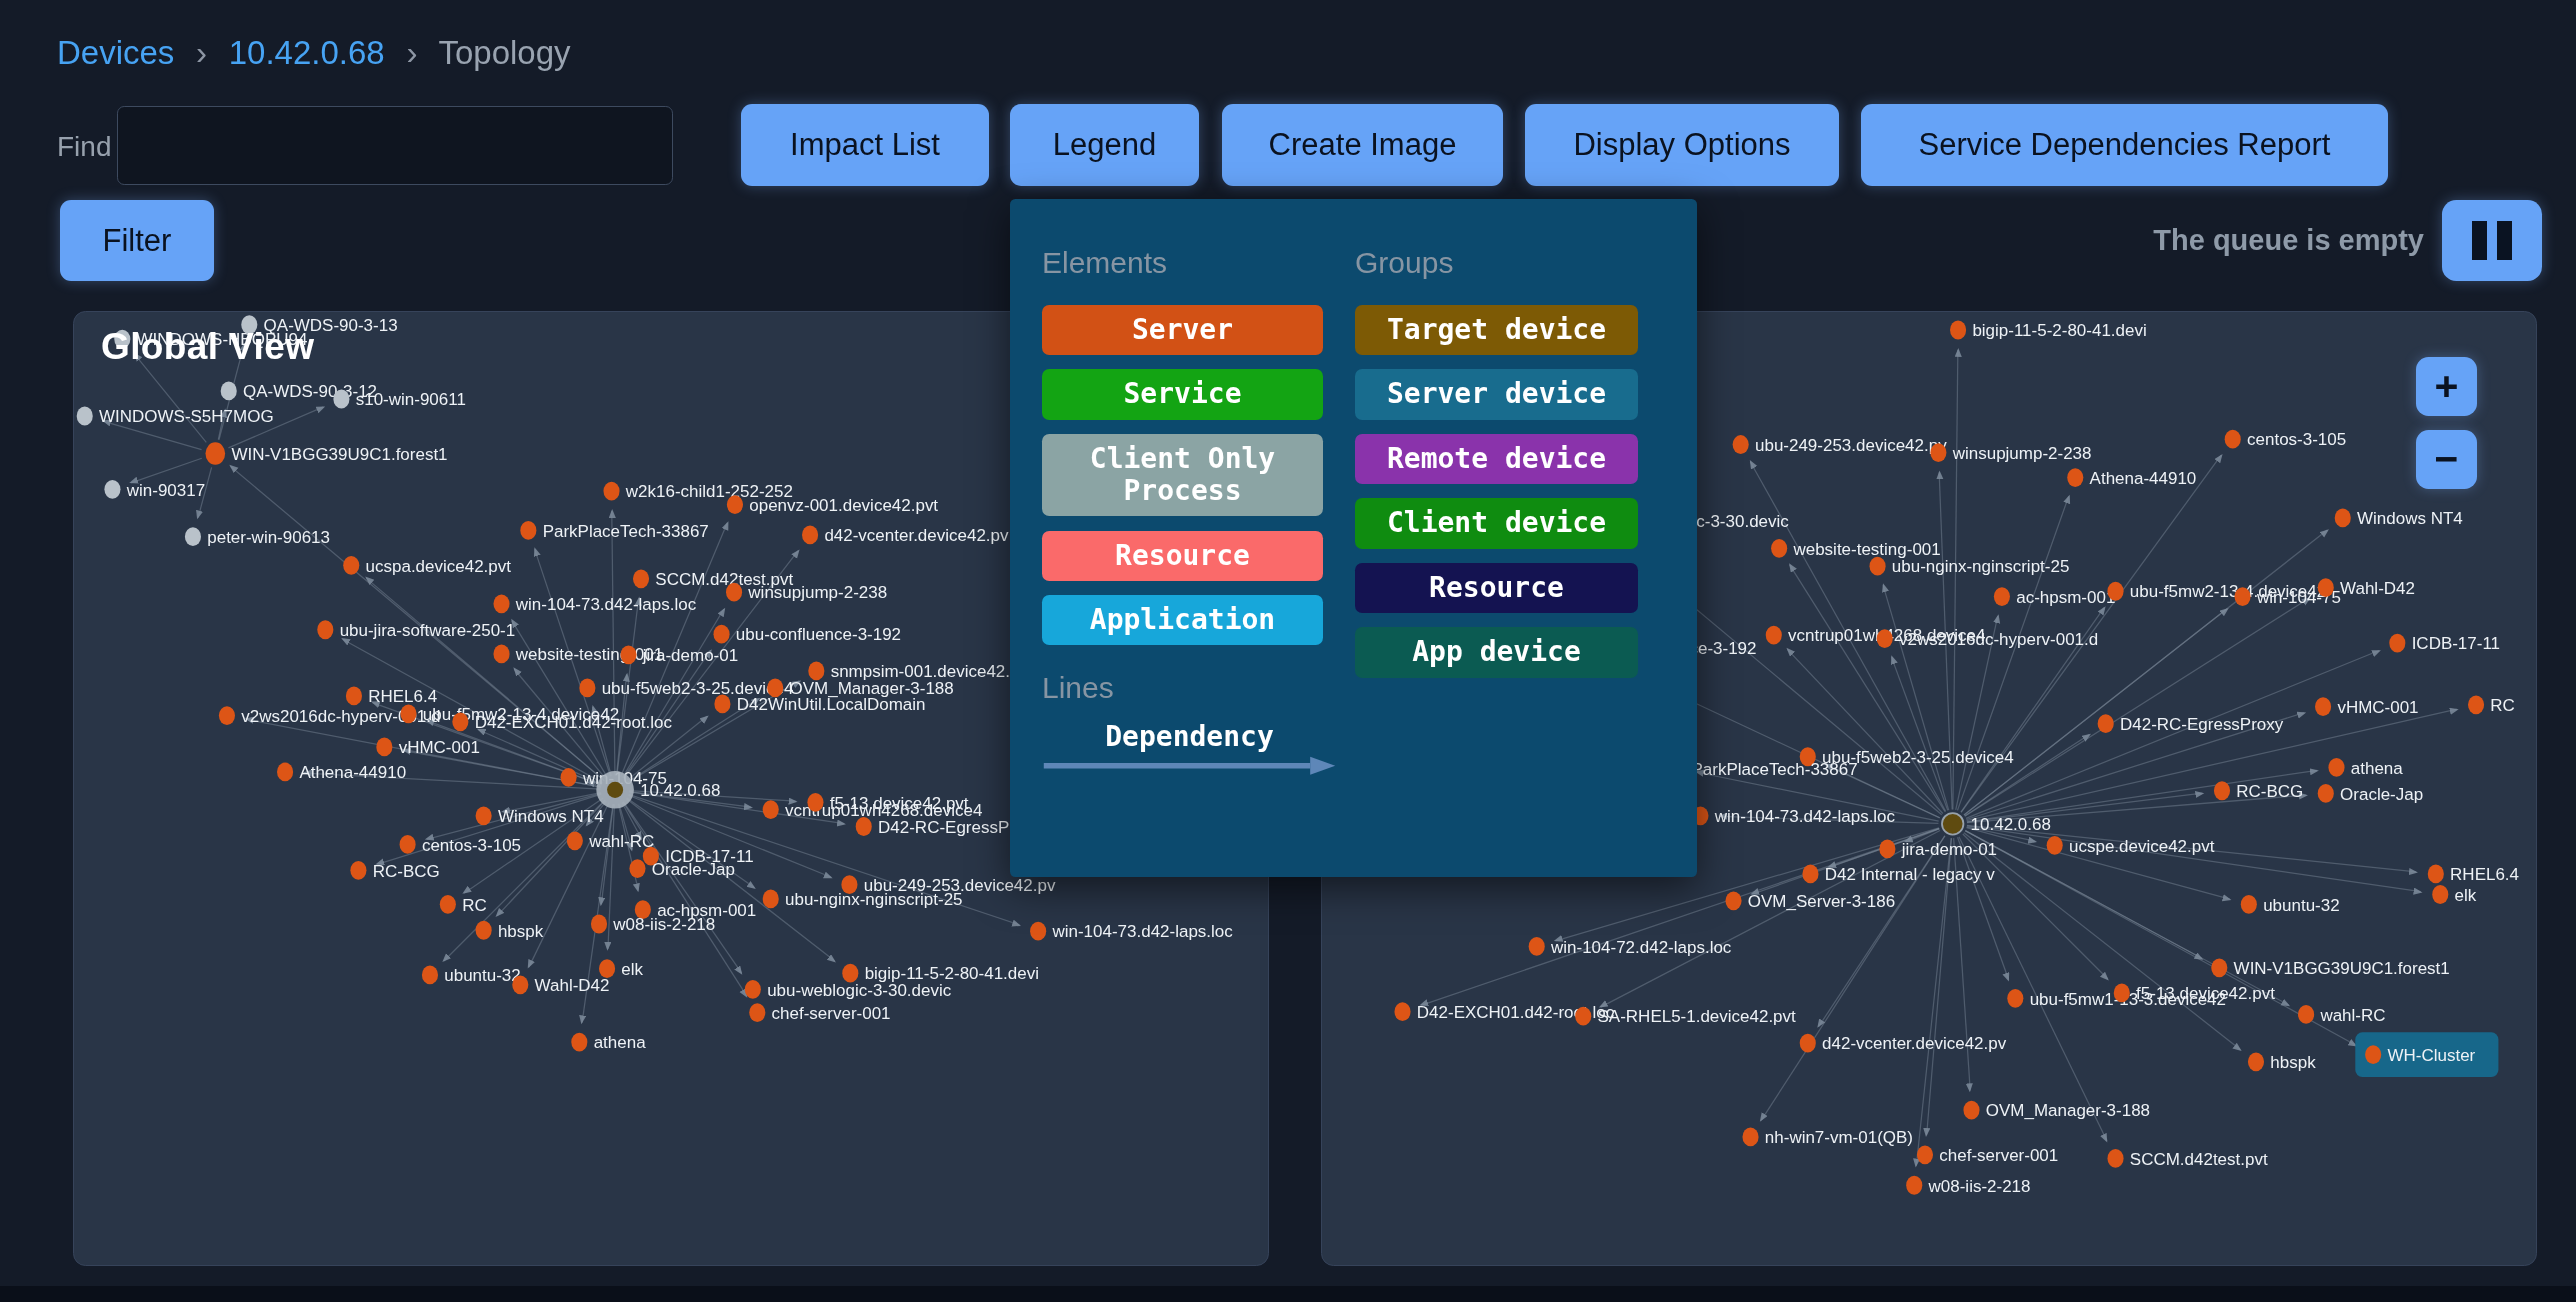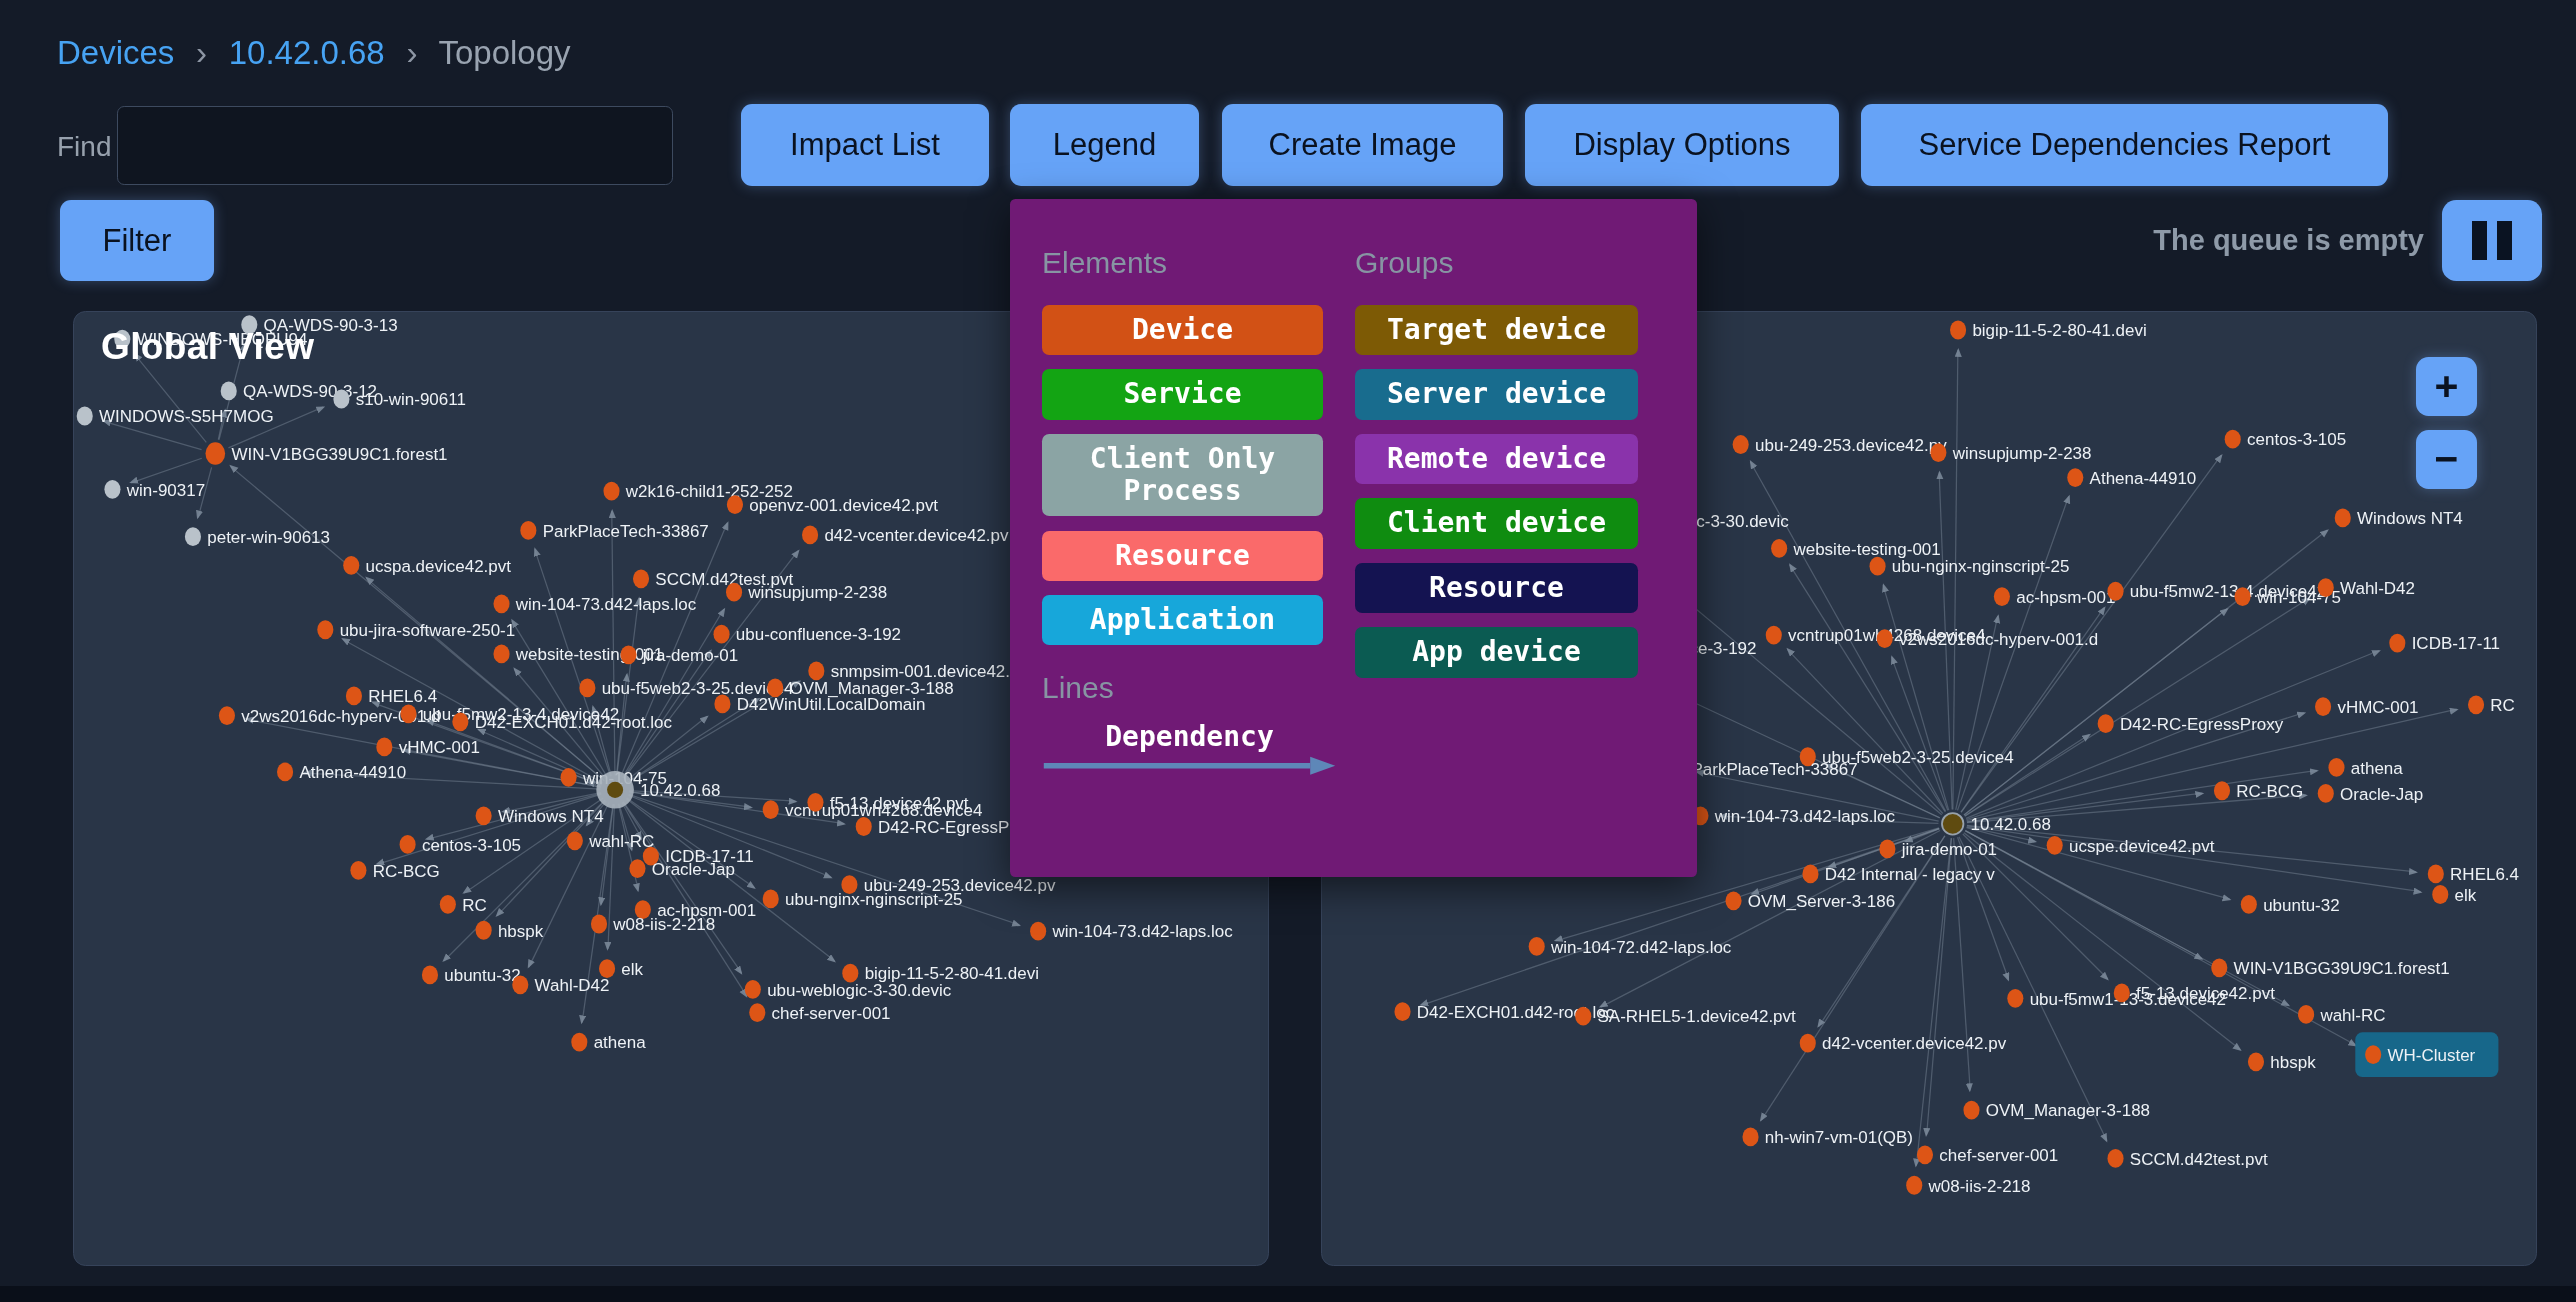--- a/index.html
+++ b/index.html
@@ -58,21 +58,21 @@
   .zoombtn{
     position:absolute;width:61px;height:59px;border-radius:12.5px;background:#66a3f7;color:#0a1220;
     border:none;font-size:41px;font-weight:bold;display:flex;align-items:center;justify-content:center;
     cursor:pointer;z-index:3;box-shadow:0 0 12.5px rgba(130,180,255,.30);
   }
   #zoom-in{left:1094px;top:45px}
   #zoom-out{left:1094px;top:118px}
 
   
   .legend-popup{
-    position:absolute;left:1010px;top:199px;width:687px;height:678px;background:#701a75;
+    position:absolute;left:1010px;top:199px;width:687px;height:678px;background:#0c4a6e;
     border-radius:5.4px;box-shadow:0 10.7px 39px rgba(0,0,0,.55);z-index:20;
   }
   .legend-h{color:#8795a3;font-size:30px}
   .legend-col{position:absolute;top:47px}
   .legend-col.elements{left:32px;width:281px}
   .legend-col.groups{left:345px;width:283px}
   .chip-stack{display:flex;flex-direction:column;gap:14.3px;margin-top:25px}
   .chip{
     border-radius:7.2px;color:#fff;font-family:"DejaVu Sans Mono",monospace;font-weight:bold;
     font-size:28px;text-align:center;padding:9px 3.6px;line-height:1.15;box-sizing:border-box;
@@ -661,21 +661,21 @@
       </g>
     </svg>
   <button class="zoombtn" id="zoom-in">+</button>
   <button class="zoombtn" id="zoom-out">−</button>
 </div>
 
 <div class="legend-popup">
   <div class="legend-col elements">
     <div class="legend-h">Elements</div>
     <div class="chip-stack">
-      <div class="chip" style="background-color: rgb(210, 81, 21);">Device</div>
+      <div class="chip" style="background-color: rgb(210, 81, 21);">Server</div>
       <div class="chip" style="background-color: rgb(19, 164, 19);">Service</div>
       <div class="chip" style="background-color: rgb(139, 164, 164);">Client Only Process</div>
       <div class="chip" style="background-color: rgb(250, 106, 106);">Resource</div>
       <div class="chip" style="background-color: rgb(23, 167, 218);">Application</div>
     </div>
   </div>
   <div class="legend-col groups">
     <div class="legend-h">Groups</div>
     <div class="chip-stack">
       <div class="chip" style="background-color: rgb(125, 90, 5);">Target device</div>

